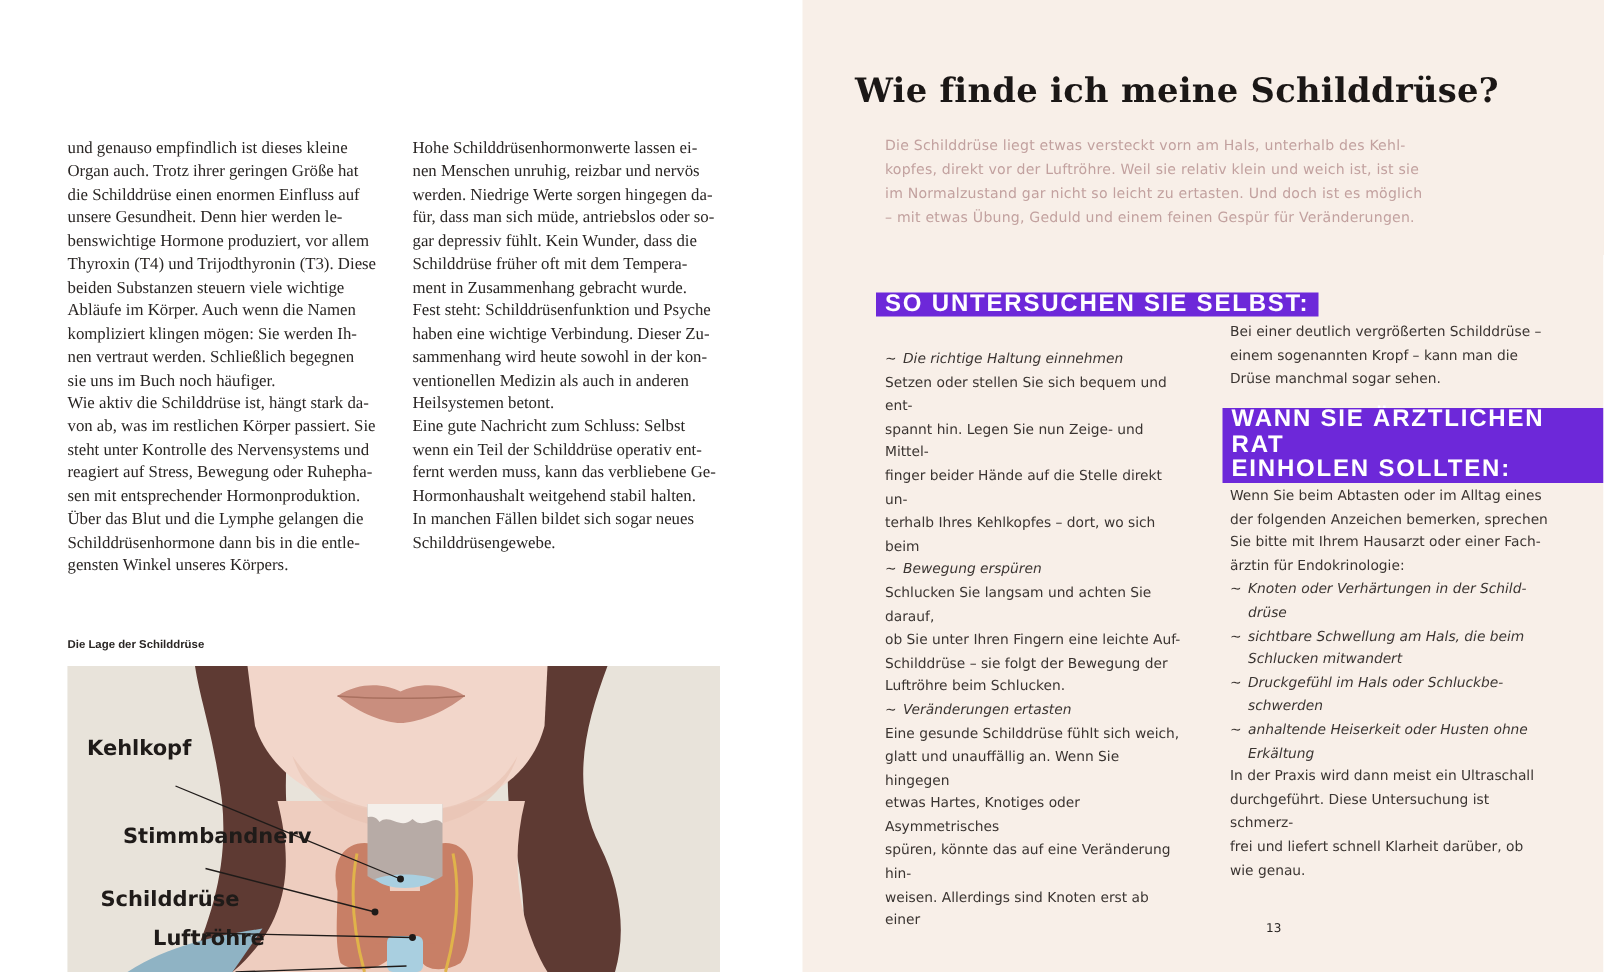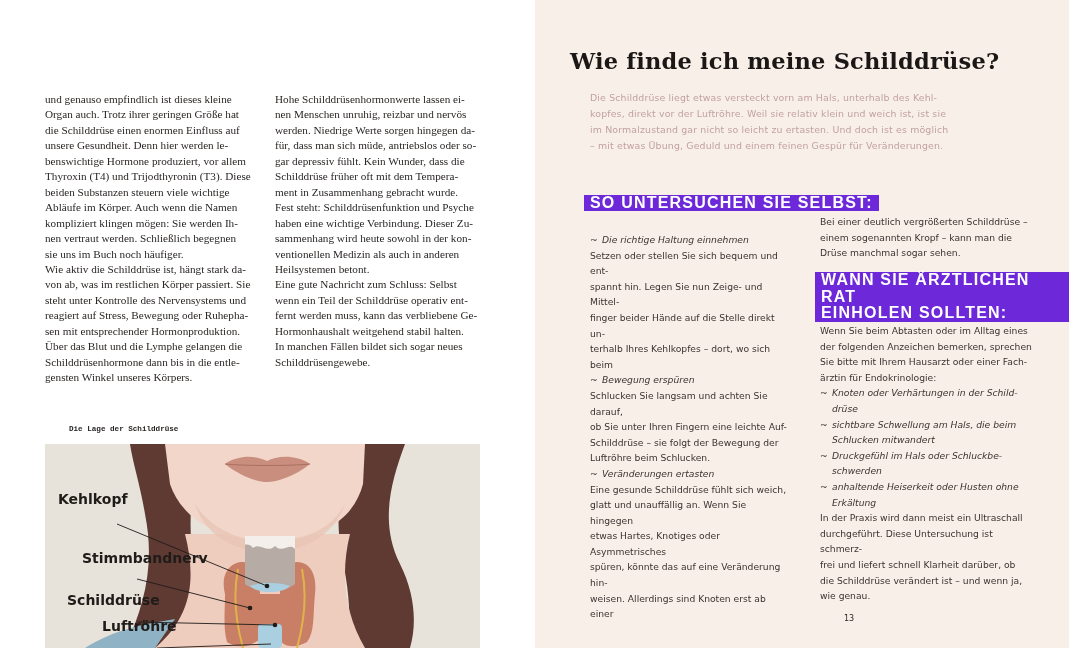--- a/index.html
+++ b/index.html
@@ -7,21 +7,21 @@
   body { position: relative; font-family: "DejaVu Serif", serif; color: #2a2624; }
 
   .page-left { position: absolute; left: 0; top: 0; width: 535px; height: 648px; background: #ffffff; }
   .page-right { position: absolute; left: 535px; top: 0; width: 534px; height: 648px; background: #f8efe8; }
 
   .serif-col { position: absolute; top: 92px; width: 214px; font-family: "Liberation Serif", serif; font-size: 11.2px; line-height: 15.45px; color: #2a2624; }
   .serif-col p { margin: 0; }
   .col-a { left: 45px; }
   .col-b { left: 275px; }
 
-  .fig-caption { position: absolute; left: 45px; top: 425px; font-family: Liberation Mono, monospace; font-size: 7.6px; font-weight: bold; color: #2a2624; margin-left: 24px; }
+  .fig-caption { position: absolute; left: 45px; top: 425px; font-family: Liberation Sans, sans-serif; font-size: 7.6px; font-weight: bold; color: #2a2624; }
   .figure { position: absolute; left: 45px; top: 444px; width: 435px; height: 204px; overflow: hidden; background: #e8e3da; }
   .figure svg { display: block; }
   .fig-label { position: absolute; font-family: "DejaVu Sans", sans-serif; font-size: 14px; font-weight: bold; color: #1f1b19; }
 
   .title { position: absolute; left: 570px; top: 48px; font-family: "DejaVu Serif", serif; font-weight: bold; font-size: 22.5px; letter-spacing: 0.2px; color: #1b1716; }
   .lead { position: absolute; left: 590px; top: 90px; width: 380px; font-family: "DejaVu Sans", sans-serif; font-size: 9.4px; line-height: 16px; color: #c2a19f; letter-spacing: 0.15px; }
 
   .sans-col { position: absolute; font-family: "DejaVu Sans", sans-serif; font-size: 9.2px; line-height: 15.6px; color: #3a3431; }
   .col-c { left: 590px; top: 232px; width: 200px; }
   .col-d { left: 820px; top: 214px; width: 212px; }
@@ -215,17 +215,16 @@
 
   <div class="step">
     <span class="tilde">~</span>
     <span class="italic">anhaltende Heiserkeit oder Husten ohne</span>
   </div>
   <div class="italic hang">Erkältung</div>
 
   <div>In der Praxis wird dann meist ein Ultraschall</div>
   <div>durchgeführt. Diese Untersuchung ist schmerz-</div>
   <div>frei und liefert schnell Klarheit darüber, ob</div>
-  <div>die Schilddrüse verändert ist – und wenn ja,</div>
   <div>wie genau.</div>
 </div>
 
 <div class="page-number">13</div>
 
 </body></html>

